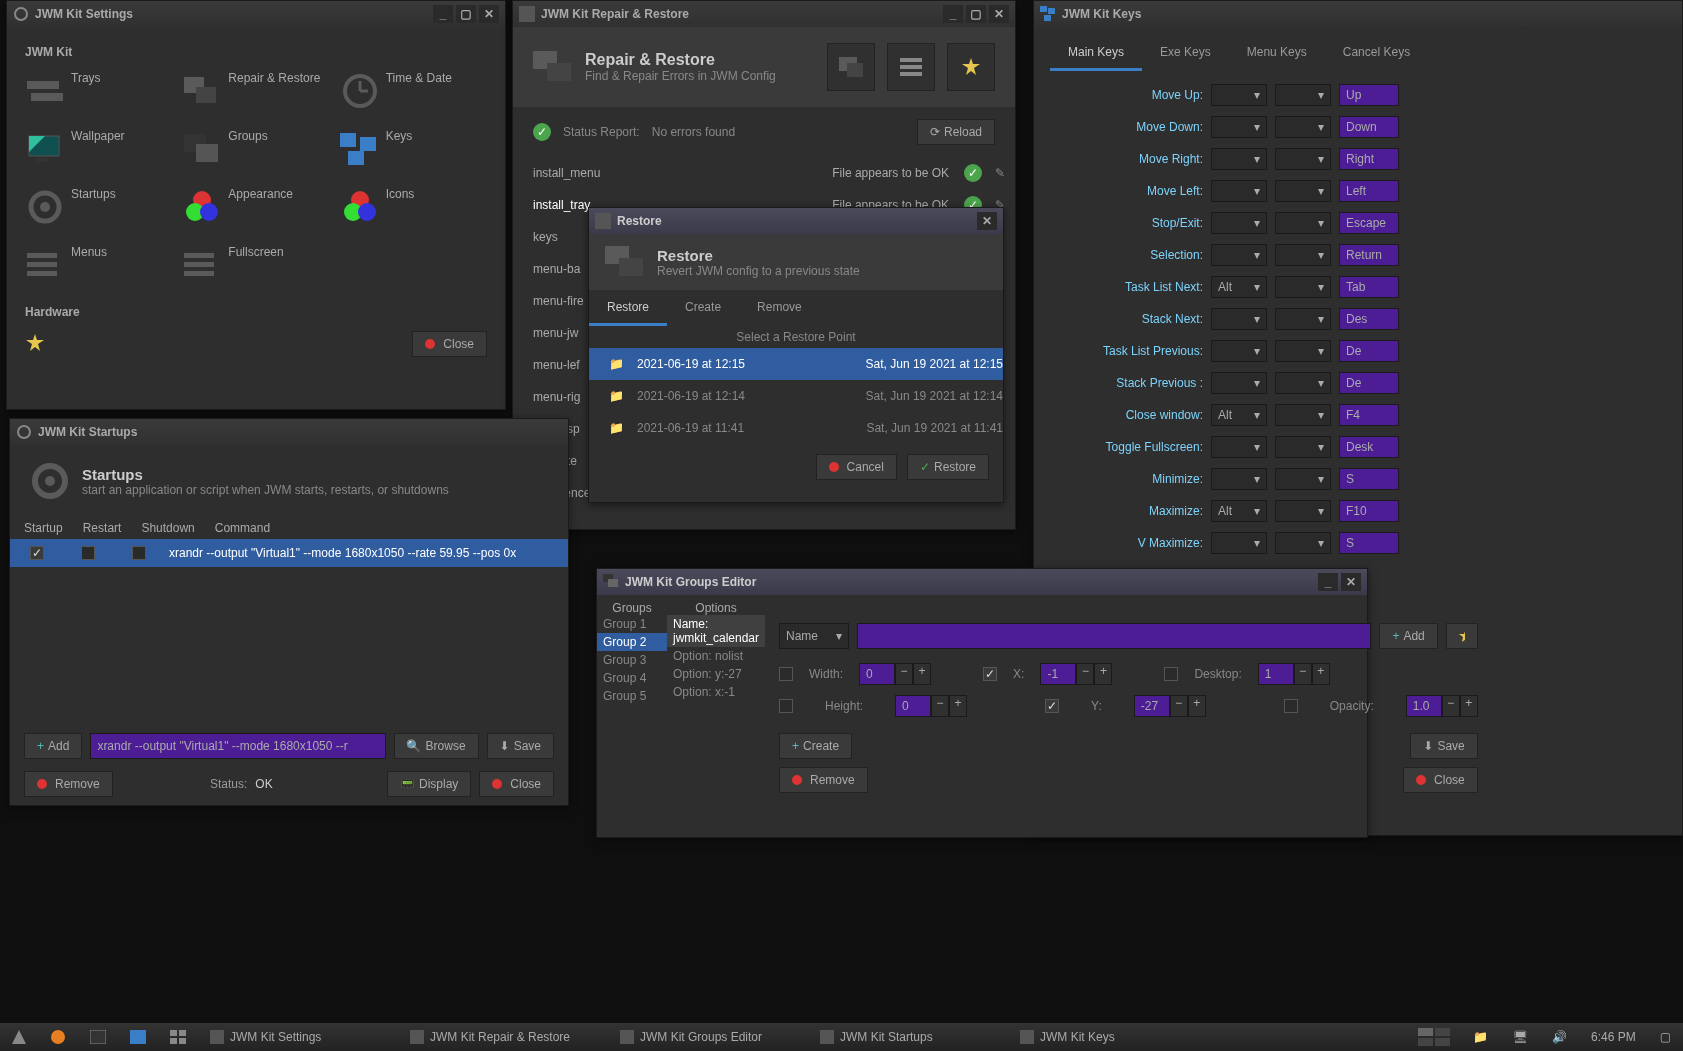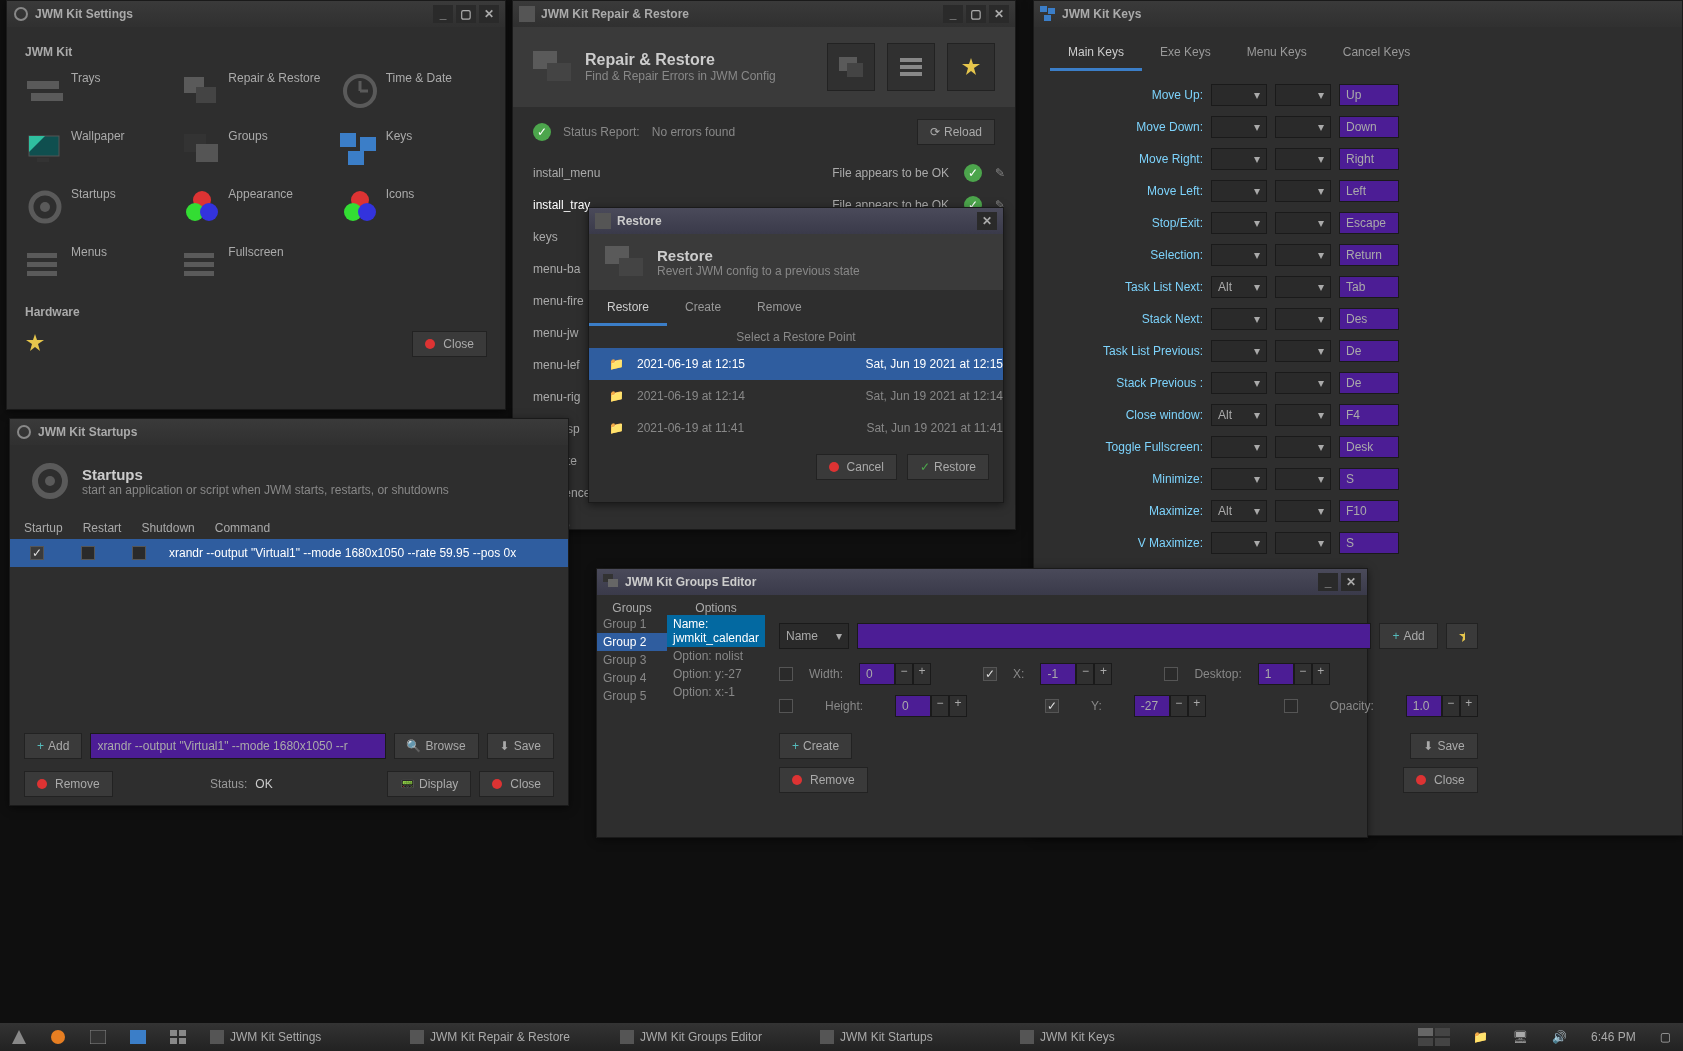--- a/index.html
+++ b/index.html
@@ -507,21 +507,21 @@
       </div>
       <div style="display:flex;">
         <div id="groups-g" style="width:70px;">
             <div style="padding: 2px 6px;">Group 1</div>
             <div style="padding: 2px 6px; background: rgb(47, 93, 159); color: rgb(255, 255, 255);">Group 2</div>
             <div style="padding: 2px 6px;">Group 3</div>
             <div style="padding: 2px 6px;">Group 4</div>
             <div style="padding: 2px 6px;">Group 5</div>
           </div>
         <div id="groups-o" style="flex:1;">
-            <div style="padding: 2px 6px; background: #0369a1; color: rgb(255, 255, 255);">Name: jwmkit_calendar</div>
+            <div style="padding: 2px 6px; background: #404040; color: rgb(255, 255, 255);">Name: jwmkit_calendar</div>
             <div style="padding: 2px 6px;">Option: nolist</div>
             <div style="padding: 2px 6px;">Option: y:-27</div>
             <div style="padding: 2px 6px;">Option: x:-1</div>
           </div>
       </div>
     </div>
     <div style="flex:1; padding:14px 14px;">
       <div style="display:flex; gap:8px; margin:14px 0;">
         <span class="dd" style="width:70px;text-align:center;"><span>Name</span> ▾</span>
         <input class="input" style="flex: 1 1 0%;">

